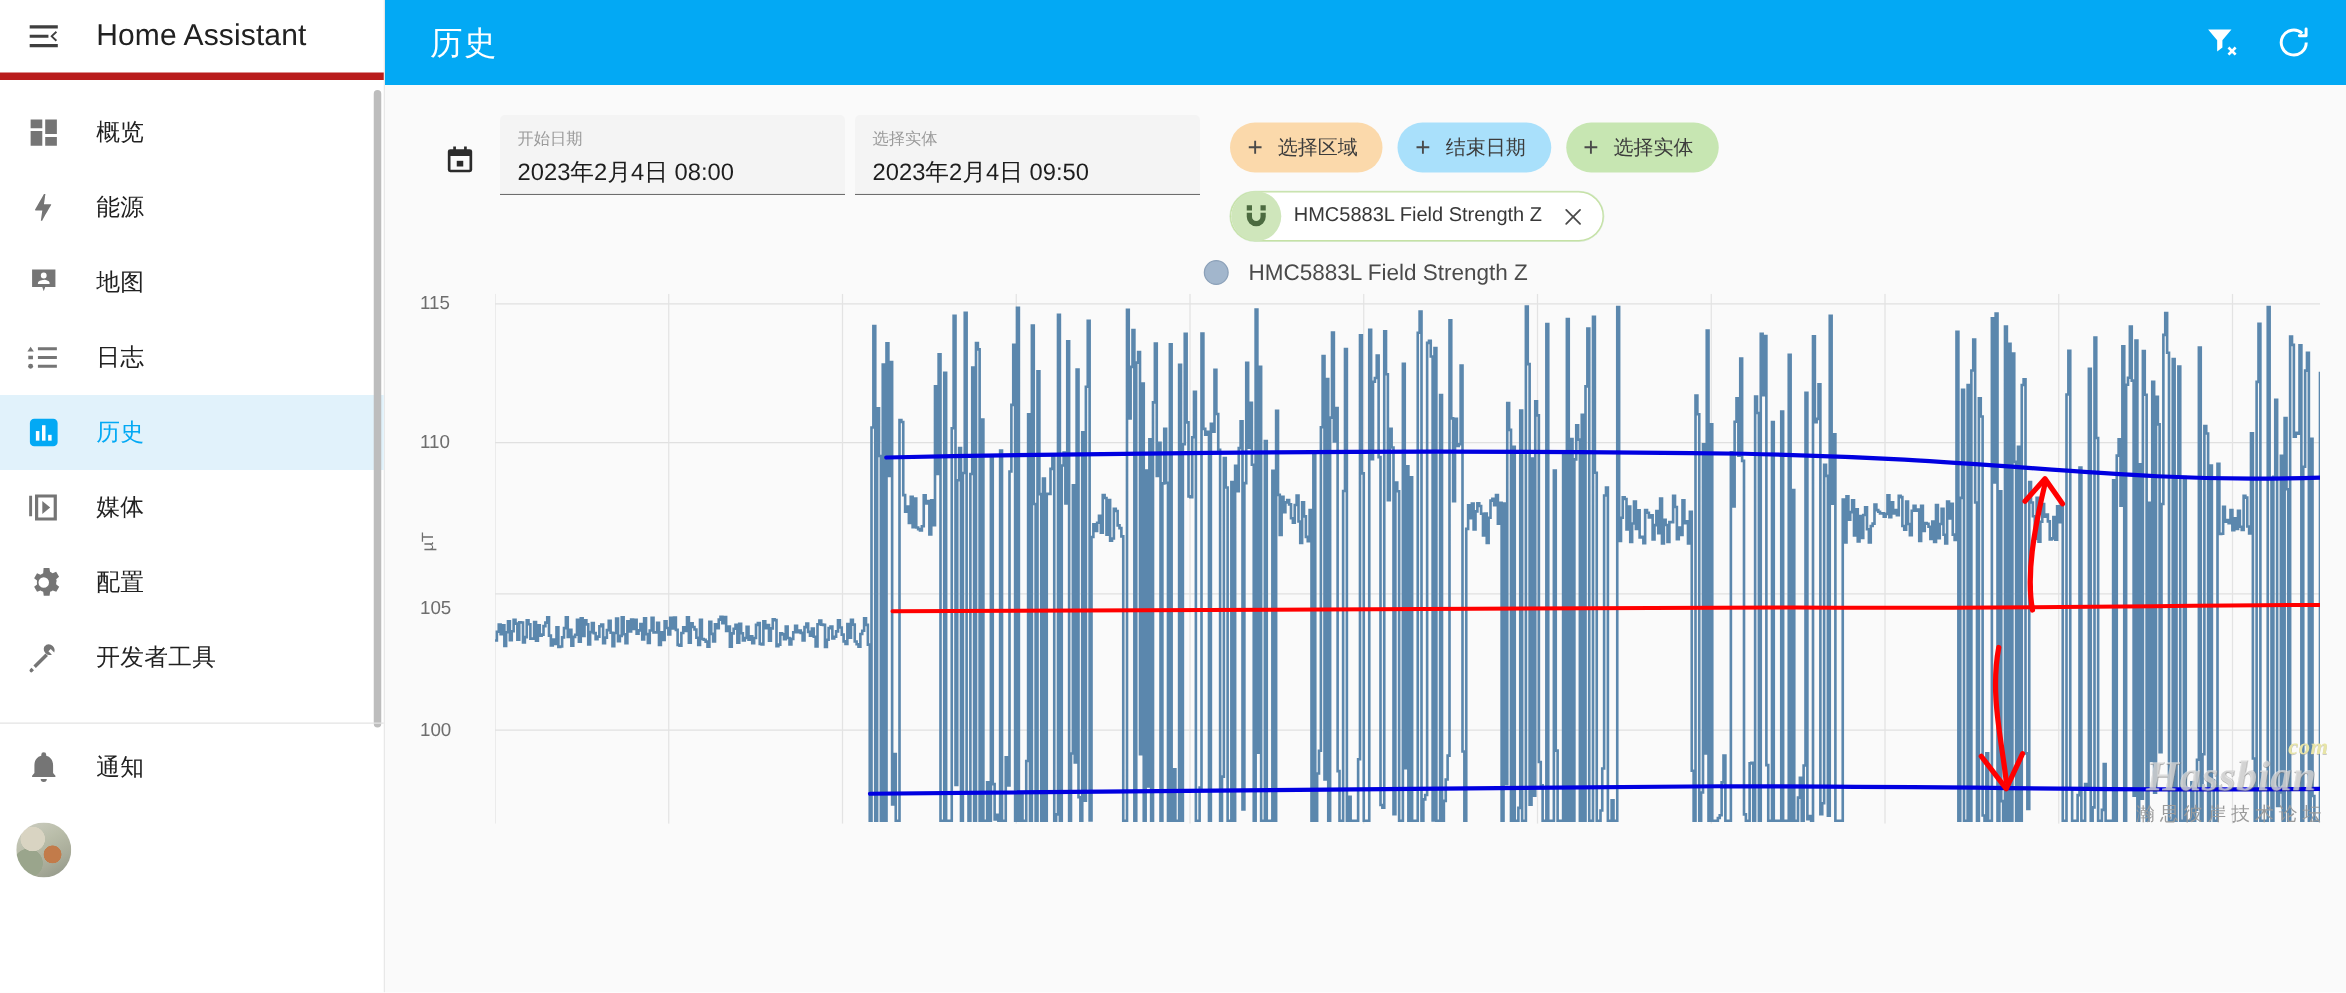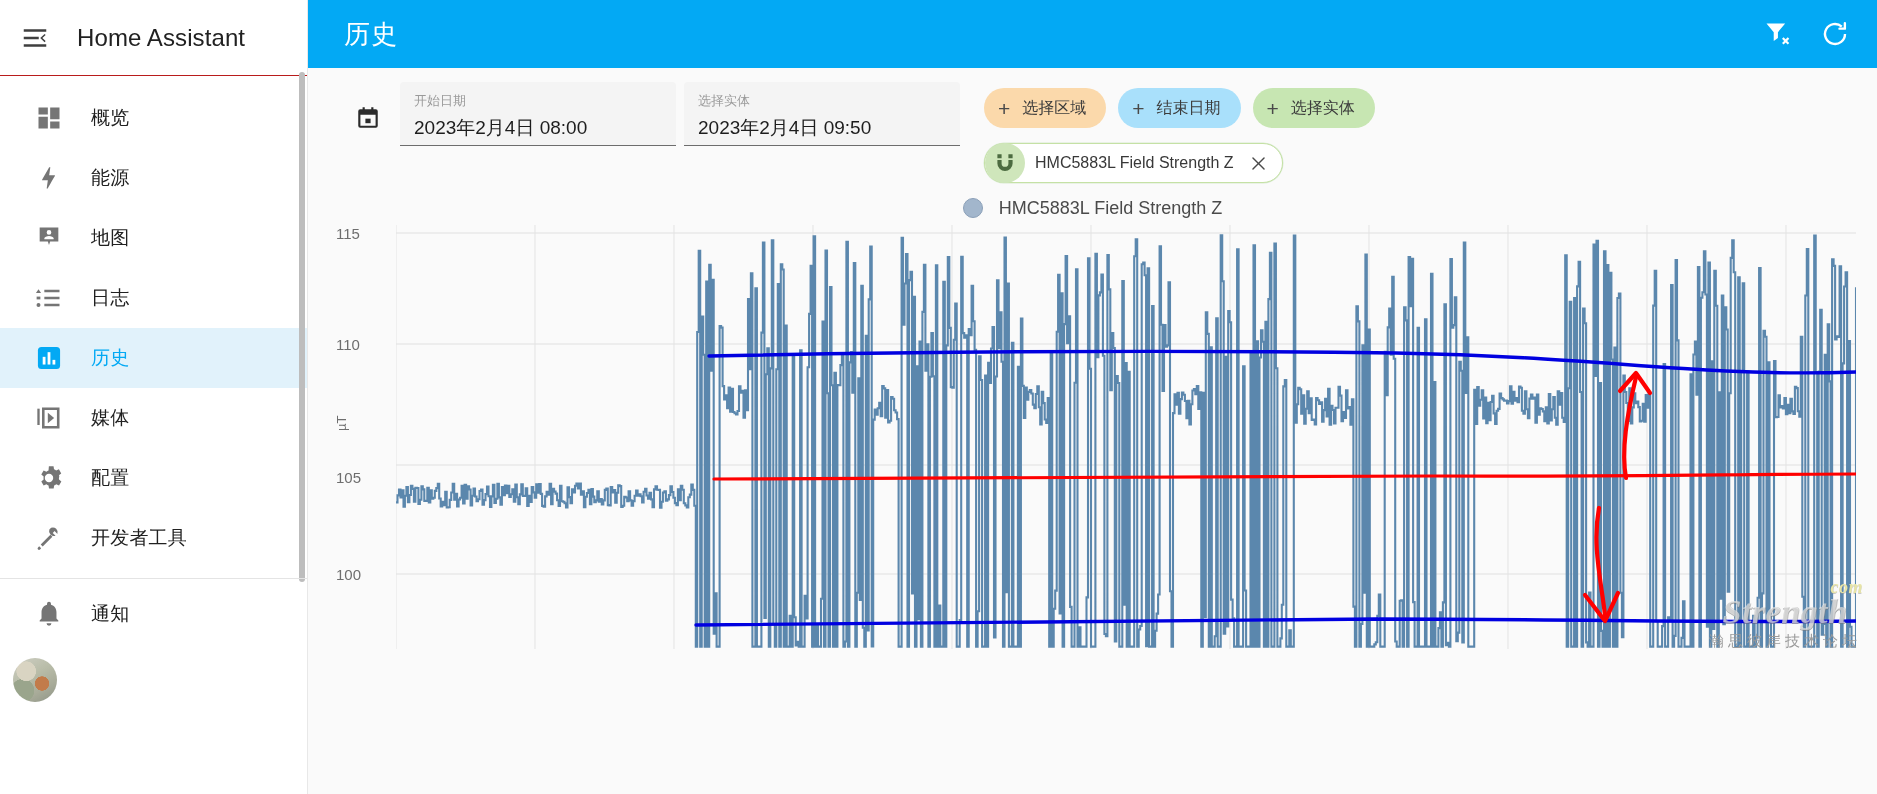--- a/index.html
+++ b/index.html
@@ -13,40 +13,40 @@
 
   
   #sidebar {
     width: 308px; height: 794px;
     background: #ffffff;
     position: relative;
     flex: 0 0 308px;
     border-right: 1px solid #e8e8e8;
   }
   #sidebar-header {
-    height: 76px;
+    height: 64px;
     display: flex; align-items: center;
-    border-bottom: 1px solid #b91c1c;
+    border-bottom: 6px solid #b91c1c;
     padding-left: 6px;
   }
   .menu-btn {
     width: 58px; height: 58px;
     display: flex; align-items: center; justify-content: center;
     cursor: pointer;
   }
   #ha-title {
     font-size: 24px; color: #212121; font-weight: 400;
     margin-left: 13px; letter-spacing: .1px;
   }
   #sidebar-nav { padding-top: 12px; }
   .nav-item {
     height: 60px;
     display: flex; align-items: center;
     cursor: pointer;
-    padding-left: 20px;
+    padding-left: 6px;
     position: relative;
   }
   .nav-item .nav-icon {
     width: 58px; height: 58px;
     display: flex; align-items: center; justify-content: center;
     flex: 0 0 58px;
   }
   .nav-item .nav-label {
     font-size: 19px; color: #212121; margin-left: 13px;
     letter-spacing: .2px;
@@ -86,21 +86,21 @@
     padding: 0 16px 0 36px;
   }
   #toolbar-title { color: #fff; font-size: 26px; font-weight: 400; letter-spacing: 1px; }
   #toolbar-spacer { flex: 1; }
   .tb-icon-btn {
     width: 52px; height: 52px; display: flex; align-items: center; justify-content: center;
     cursor: pointer; margin-left: 6px;
   }
 
   
-  #filterbar { padding: 14px 0 0 0; position: relative; }
+  #filterbar { padding: 24px 0 0 0; position: relative; }
   #filter-row1 { display: flex; align-items: flex-start; padding-left: 36px; }
   #date-group { display: flex; align-items: flex-start; }
   #cal-icon-wrap {
     width: 48px; height: 72px; display: flex; align-items: center; justify-content: center;
     cursor: pointer;
   }
   .date-field {
     background: #f4f4f4;
     border-bottom: 1px solid #6d6d6d;
     width: 276px; height: 64px;
@@ -442,21 +442,21 @@
 
           <g fill="none" stroke="#ff0000" stroke-width="4.2" stroke-linecap="round" stroke-linejoin="round">
             <path d="M1203 283 C 1196 320, 1205 355, 1209 390"></path>
             <path d="M1189 370 L1209 396 L1222 368"></path>
           </g>
 
         </svg>
 
         <div id="watermark">
           <div id="wm-main">
-            <span>Strength</span>
+            <span>Hassbian</span>
             <span id="wm-com">com</span>
           </div>
           <div id="wm-sub">瀚思彼岸技术论坛</div>
         </div>
       </div>
     </div>
 
   </div>
 </div>
 

